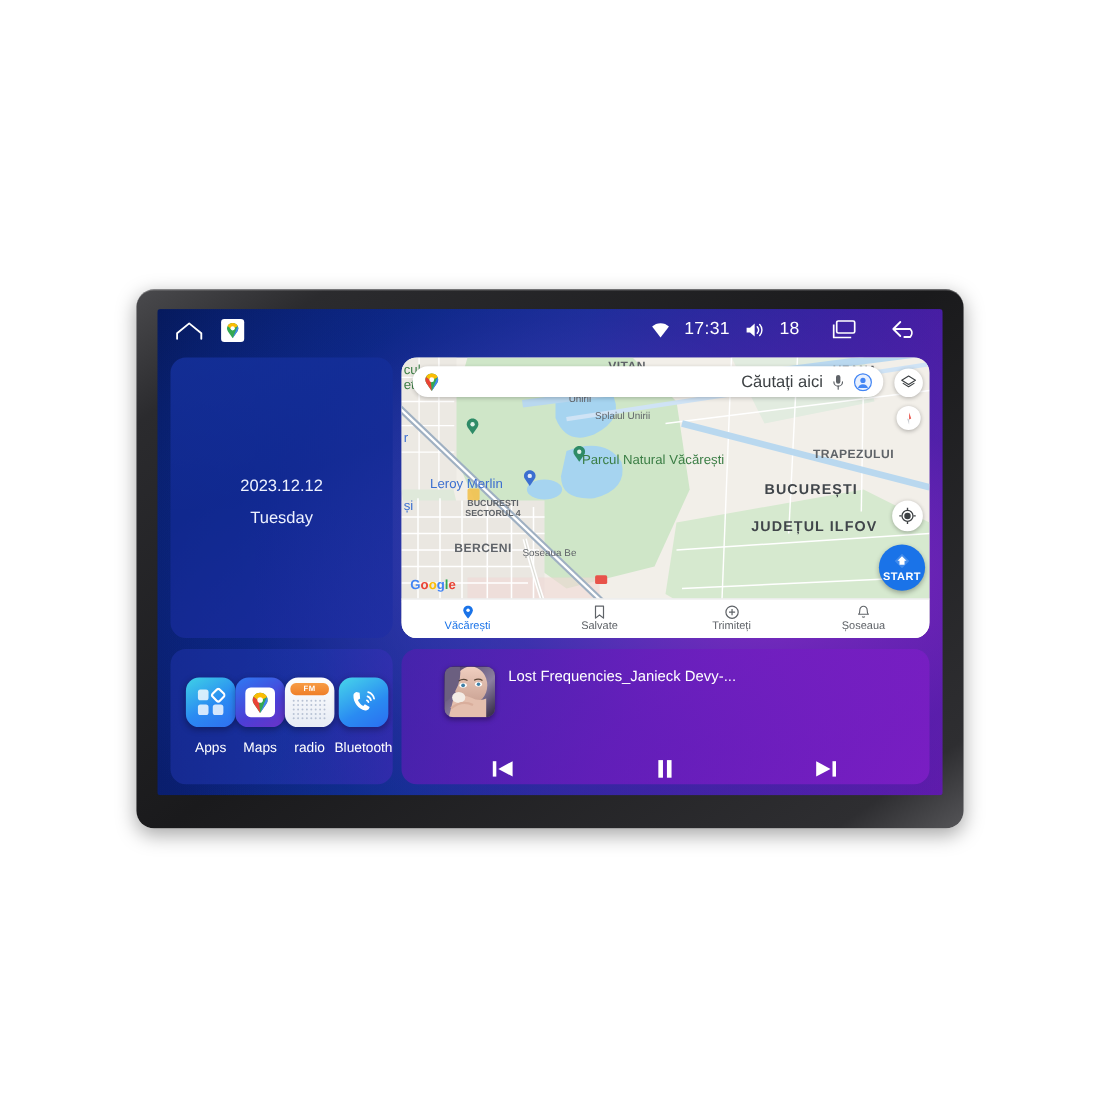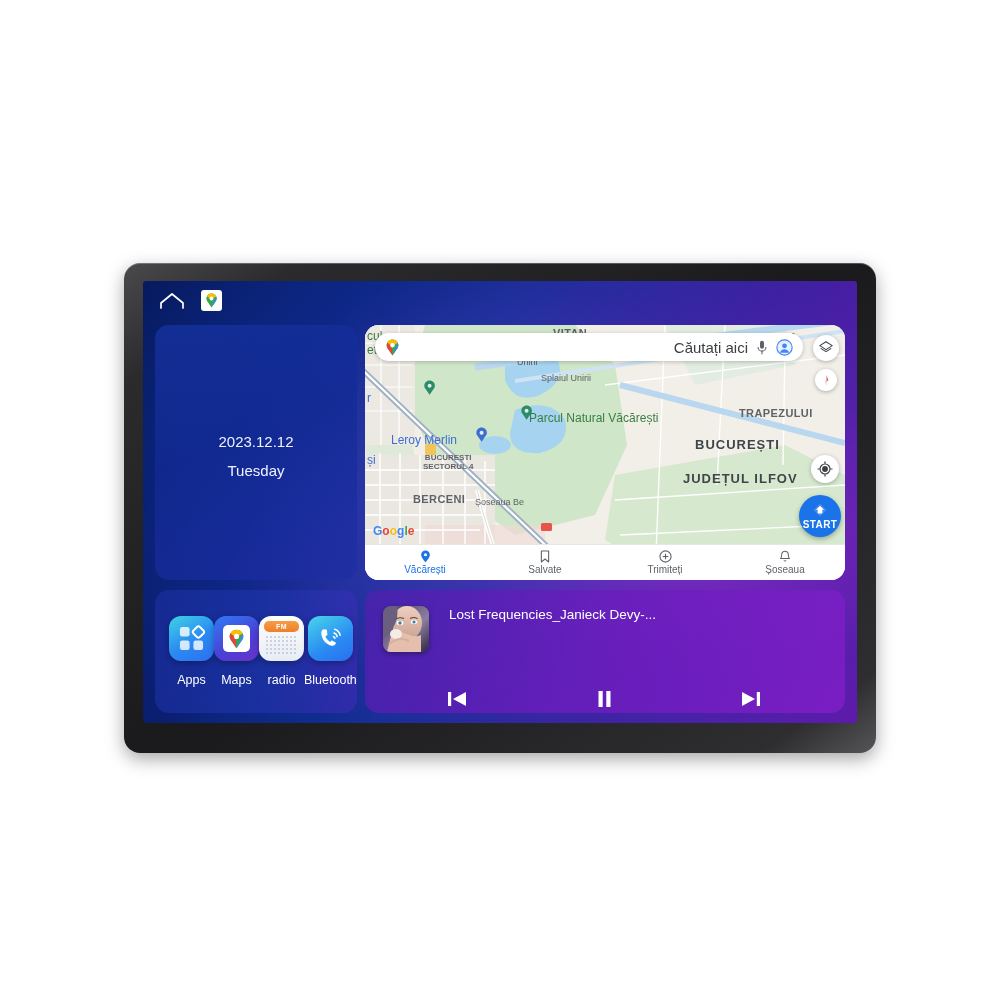--- a/index.html
+++ b/index.html
@@ -170,21 +170,21 @@
   #ico-maps { background: linear-gradient(150deg,#2f7bf3 0%, #4b3fd6 60%, #6a32c8 100%); }
   #ico-radio{ background: linear-gradient(180deg,#fdfdfd 0%, #e7ecf5 100%); }
   #ico-bt   { background: linear-gradient(150deg,#47d6ea 0%, #2a8bf2 60%, #2a6ef0 100%); }
 
   
   #music-panel {
     background: linear-gradient(125deg, rgba(80,30,175,0.72) 0%, rgba(108,28,190,0.78) 45%, rgba(128,30,200,0.82) 100%);
     padding: 16px 20px 14px 18px;
     display: flex; flex-direction: column;
   }
-  #music-top { display: flex; gap: 20px; align-items: flex-start; }
+  #music-top { display: flex; gap: 12px; align-items: flex-start; margin-left: 21px; }
   #album-art {
     width: 46px; height: 46px; border-radius: 8px; flex: none;
     overflow: hidden; box-shadow: 0 2px 5px rgba(0,0,0,0.35);
     background: linear-gradient(160deg,#2b2140,#6d5a75);
   }
   #music-meta { flex: 1; min-width: 0; padding-top: 1px; }
   #track-title {
     font-size: 13.5px; color: #ffffff;
     white-space: nowrap; overflow: hidden; text-overflow: ellipsis;
   }
@@ -211,20 +211,47 @@
           <svg width="26" height="17" viewBox="0 0 26 17">
               <path d="M2 16 L2 11 L13 2 L24 11 L24 16" fill="none" stroke="#fff" stroke-width="1.7" stroke-linejoin="round" stroke-linecap="round"></path>
             </svg>
         </span>
         <span class="maps-chip">
           <svg width="13" height="15" viewBox="0 0 24 28">
             <path d="M12 1C6.5 1 2.4 5.2 2.4 10.4c0 2 .7 3.6 1.7 5.1L12 27l7.9-11.5c1-1.5 1.7-3.1 1.7-5.1C21.6 5.2 17.5 1 12 1z" fill="#34A853"></path>
             <path d="M12 1C8.2 1 5 3 3.4 6.1l7.1 5.7L21 6.4C19.5 3.2 16 1 12 1z" fill="#FBBC05"></path>
             <path d="M21.6 10.4c0-1.5-.4-2.9-1-4.1L12 27l7.9-11.5c1-1.5 1.7-3.1 1.7-5.1z" fill="#4285F4"></path>
             <circle cx="12" cy="10.3" r="3.6" fill="#fff"></circle>
+          </svg>
+        </span>
+      </div>
+      <div class="sb-right">
+        <span class="icon">
+          <svg width="17" height="15" viewBox="0 0 20 17">
+              <path d="M10 16 L1 4.2 A13 13 0 0 1 19 4.2 Z" fill="#ffffff"></path>
+            </svg>
+        </span>
+        <span class="sb-text">17:31</span>
+        <span class="icon">
+          <svg width="19" height="16" viewBox="0 0 22 18">
+            <path d="M2 6.5h3.6L10.5 2.2v13.6L5.6 11.5H2z" fill="#fff"></path>
+            <path d="M13.2 5.6a5.2 5.2 0 0 1 0 6.8" fill="none" stroke="#fff" stroke-width="1.5" stroke-linecap="round"></path>
+            <path d="M15.8 3.2a8.4 8.4 0 0 1 0 11.6" fill="none" stroke="#fff" stroke-width="1.5" stroke-linecap="round"></path>
+          </svg>
+        </span>
+        <span class="sb-text">18</span>
+        <span class="icon" style="margin-left:14px">
+          <svg width="26" height="20" viewBox="0 0 28 22">
+            <rect x="7" y="2" width="18" height="12" rx="1.5" fill="none" stroke="#fff" stroke-width="1.7"></rect>
+            <path d="M4 5.5 L4 18.5 L21.5 18.5" fill="none" stroke="#fff" stroke-width="1.7" stroke-linejoin="round"></path>
+          </svg>
+        </span>
+        <span class="icon" style="margin-left:16px">
+          <svg width="28" height="20" viewBox="0 0 30 22">
+            <path d="M10 3 L3 10 L10 17 M3.5 10 H20 a6 6 0 0 1 0 8 H14" fill="none" stroke="#fff" stroke-width="1.8" stroke-linecap="round" stroke-linejoin="round"></path>
           </svg>
         </span>
       </div>
     </div>
 
     <div id="home-grid">
 
       <div class="panel" id="clock-widget">
         <div id="clock-date">2023.12.12</div>
         <div id="clock-day">Tuesday</div>

